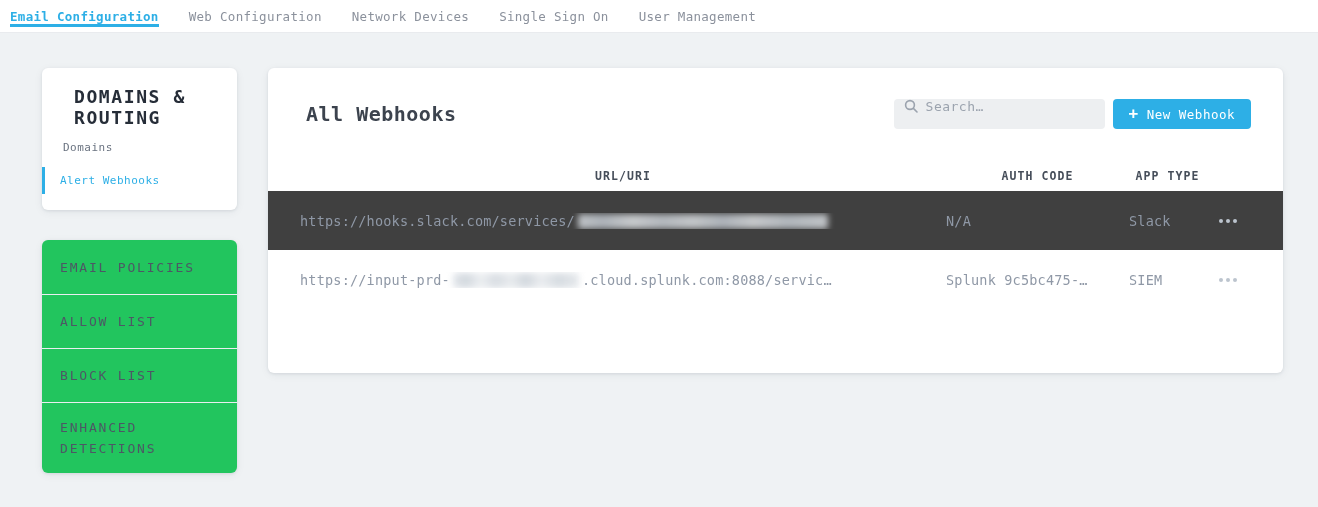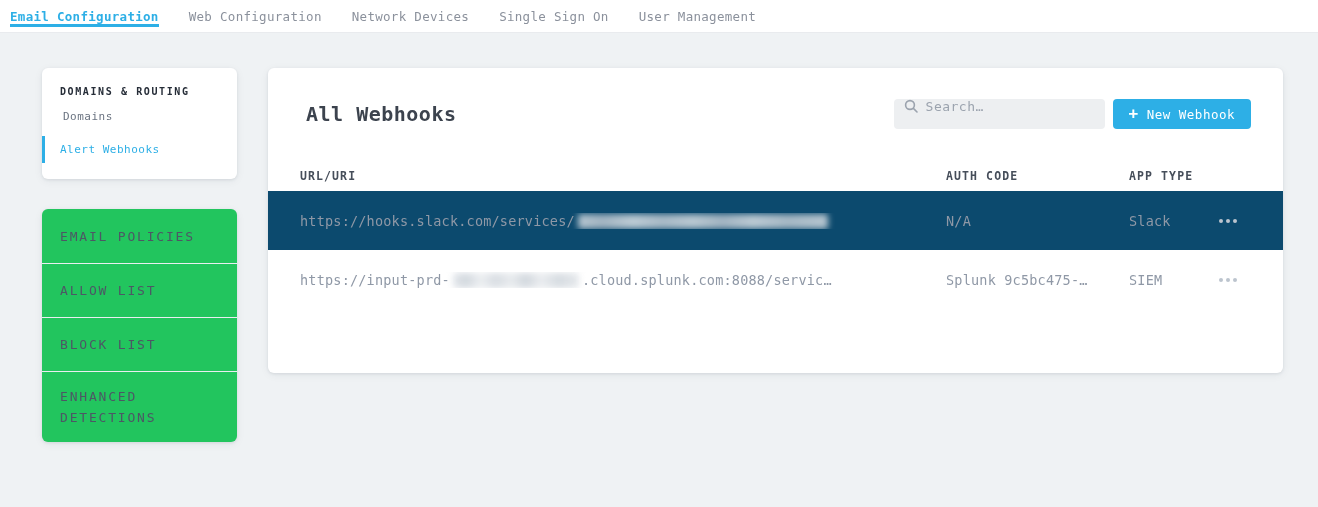--- a/index.html
+++ b/index.html
@@ -36,22 +36,22 @@
   }
   .card {
     background: #ffffff; border-radius: 6px;
     box-shadow: 0 1px 3px rgba(40,50,70,.10), 0 2px 10px rgba(40,50,70,.06);
   }
 
   
   .sidebar { width: 195px; flex: none; }
   .routing-card { padding: 18px 0 16px; }
   .routing-title {
-    font-size: 10px; font-weight: bold; letter-spacing: 1.6px;
-    color: #262d38; padding: 0 18px; margin-bottom: 4px;
+    font-size: 18px; font-weight: bold; letter-spacing: 1.6px;
+    color: #262d38; padding: 0 32px; margin-bottom: 4px;
   }
   .side-item {
     font-size: 11px; letter-spacing: .5px; color: #6a7380;
     padding: 7px 18px 7px 18px; border-left: 3px solid transparent;
     margin-top: 6px; cursor: pointer;
   }
   .side-item.active {
     color: var(--accent); border-left-color: var(--accent);
     padding-left: 15px;
   }
@@ -96,27 +96,27 @@
   }
   .primary-btn .plus { font-size: 16px; font-weight: bold; line-height: 1; }
 
   
   .table { width: 100%; }
   .thead, .trow {
     display: grid;
     grid-template-columns: 646px 183px 77px 43px;
     align-items: center; padding: 0 32px;
   }
-  .thead { height: 31px; }
+  .thead { height: 31px; text-align: center; }
   .th {
     font-size: 11.5px; font-weight: bold; letter-spacing: 1.1px;
     color: #464e5a;
   }
   .trow { height: 59px; }
-  .trow.striped { background: #0c4a6e; }
+  .trow.striped { background: #404040; }
   .td {
     font-size: 13.5px; color: #8f98a6; letter-spacing: .2px;
     white-space: nowrap; overflow: hidden;
   }
   .redact {
     display: inline-block; height: 15px; vertical-align: -3px;
     margin-left: 3px; border-radius: 2px; opacity: .8;
     background: linear-gradient(90deg,
       #dee3e8 0%, #c7ced6 10%, #e8ebee 22%, #cfd5dc 34%,
       #e3e7ea 46%, #c7ced6 58%, #e6e9ec 70%, #ccd3da 84%, #e0e4e8 100%);

